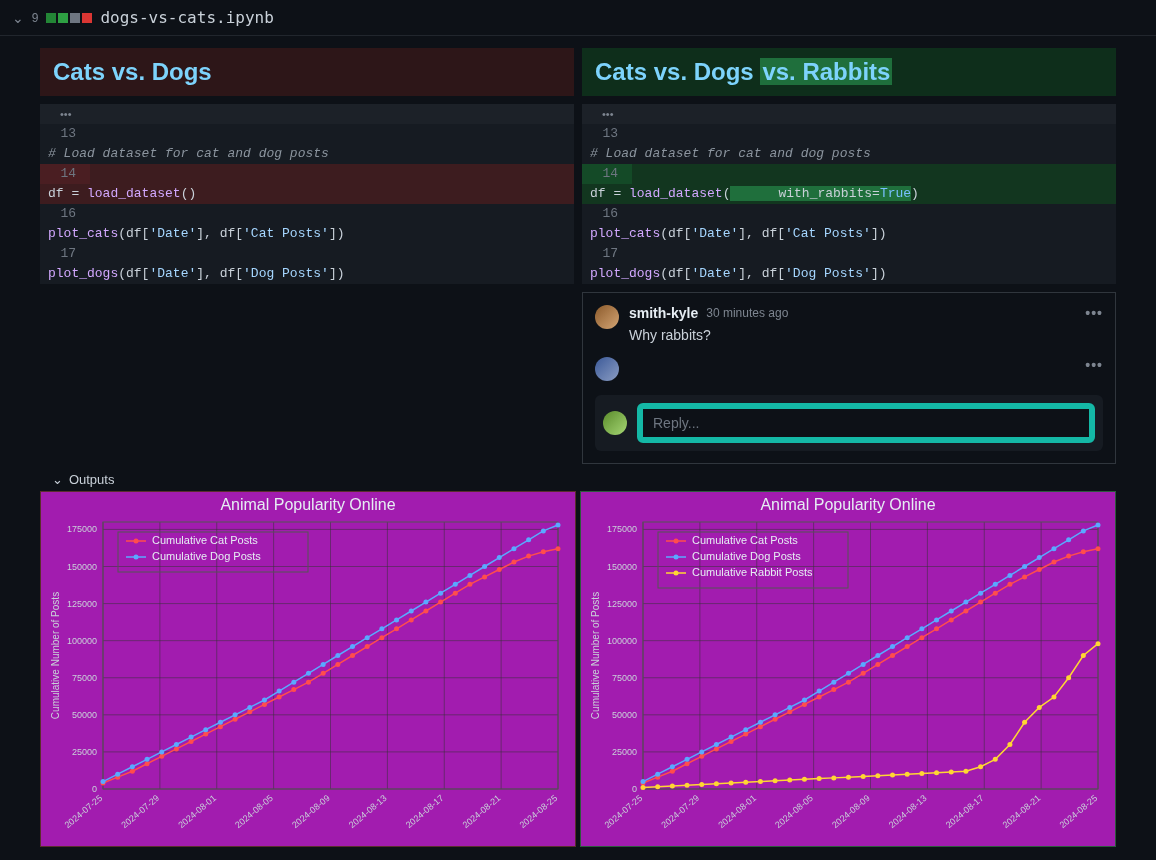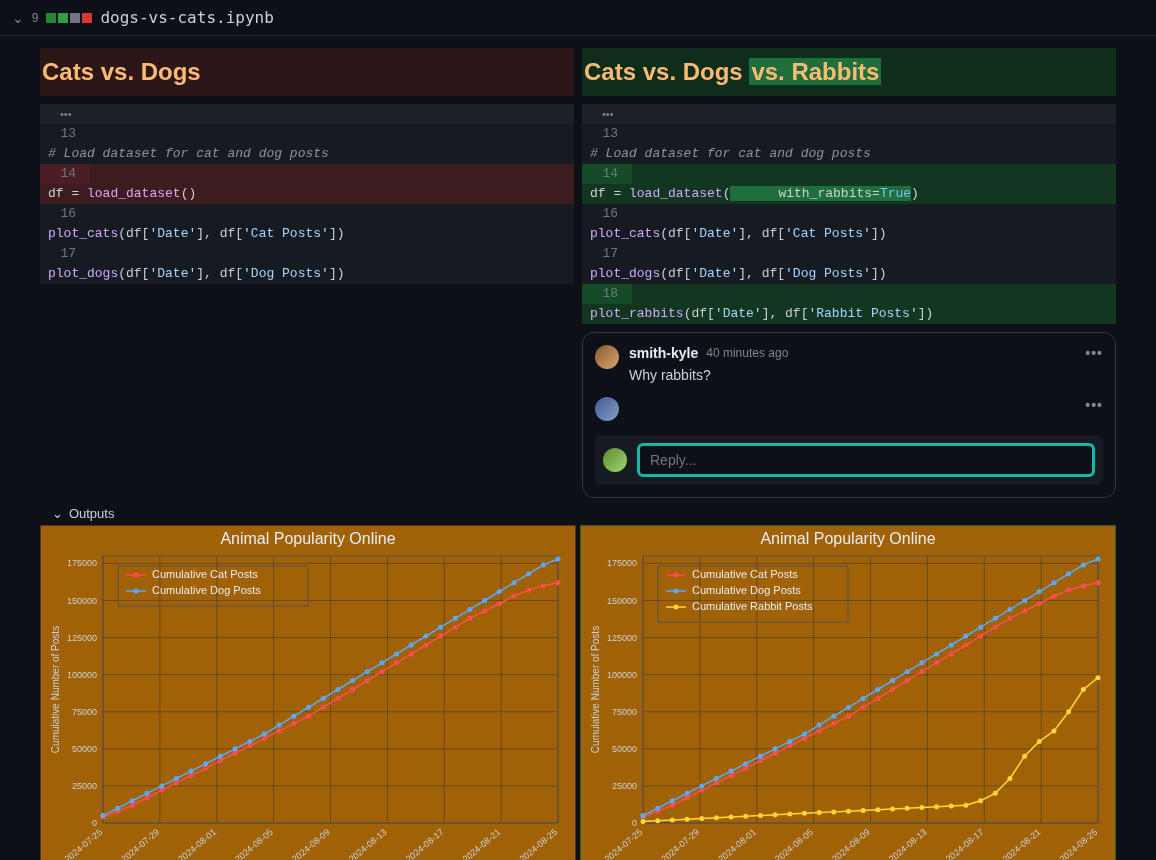--- a/index.html
+++ b/index.html
@@ -25,24 +25,24 @@
 .status-box { width: 10px; height: 10px; }
 .sb-green { background: #238636; }
 .sb-green2 { background: #2ea043; }
 .sb-dark { background: #6e7681; }
 .sb-red { background: #da3633; }
 .filename { color: #c9d1d9; font-family: "SFMono-Regular", Consolas, monospace; font-size: 16px; }
 
 .main { display: flex; padding: 12px 40px 0 40px; gap: 8px; }
 .pane { flex: 1; min-width: 0; }
 .title-box {
-  padding: 10px 2px;
+  padding: 10px 13px;
   font-size: 24px;
   font-weight: 600;
-  color: #fdba74;
+  color: #7dd3fc;
 }
 .title-left { background: #2d1618; }
 .title-right { background: #0e2e1b; }
 .highlight-add { background: #1f6f3c; padding: 0 2px; }
 
 .code-block { background: #161b22; margin-top: 8px; }
 .ellipsis-row {
   padding: 4px 20px;
   color: #7d8590;
   background: #1c2128;
@@ -72,56 +72,56 @@
 .tok-fn { color: #d2a8ff; text-align: right; }
 .tok-str { color: #a5d6ff; }
 .tok-kw { color: #79c0ff; }
 .tok-plain { color: #c9d1d9; }
 .inline-add { background: #1f6f3c; padding-left: 48px; }
 
 .comments {
   margin-top: 8px;
   background: #0d1117;
   border: 1px solid #30363d;
-  border-radius: 12px;
+  border-radius: 0;
   padding: 12px;
 }
 .comment { display: flex; gap: 10px; margin-bottom: 14px; position: relative; }
 .avatar { width: 24px; height: 24px; border-radius: 50%; flex-shrink: 0; }
 .av1 { background: linear-gradient(135deg, #8b5a2b, #d4a574); }
 .av2 { background: linear-gradient(135deg, #3b5998, #8b9dc3); }
 .av3 { background: linear-gradient(135deg, #5a8b2b, #a5d674); }
 .comment-body { flex: 1; }
 .comment-header { display: flex; align-items: center; gap: 8px; margin-bottom: 6px; }
 .comment-author { font-weight: 600; color: #e6edf3; }
 .comment-time { color: #7d8590; font-size: 12px; }
 .comment-text { color: #c9d1d9; }
 .kebab { position: absolute; right: 0; top: 0; color: #7d8590; cursor: pointer; font-weight: bold; letter-spacing: 1px; }
 .reply-row { display: flex; gap: 10px; align-items: center; background: #161b22; padding: 8px; border-radius: 6px; margin-top: 4px; }
 .reply-input {
   flex: 1;
   background: #0d1117;
-  border: 3px solid #14b8a6;
+  border: 6px solid #14b8a6;
   border-radius: 6px;
   padding: 6px 10px;
   color: #c9d1d9;
   font-size: 14px;
 }
 .reply-input::placeholder { color: #6e7681; }
 
 .outputs-header {
   display: flex;
   align-items: center;
   gap: 6px;
   padding: 8px 40px 4px 52px;
   color: #c9d1d9;
   font-size: 13px;
 }
 .charts-row { display: flex; padding: 0 40px; gap: 4px; }
-.chart-wrap { flex: 1; border: 1px solid; padding: 2px; background: #a16207; }
+.chart-wrap { flex: 1; border: 1px solid; padding: 2px; background: #a21caf; }
 .chart-left { border-color: #5a2d2d; }
 .chart-right { border-color: #2d5a3d; }
 .chart-wrap svg { width: 100%; height: 350px; display: block; }
 .chart-title { fill: #e6edf3; font-size: 16px; text-anchor: middle; }
 .axis-label { fill: #c9d1d9; font-size: 10px; }
 .tick-label { fill: #c9d1d9; font-size: 9px; }
 .grid-line { stroke: #333; stroke-width: 0.5; }
 .legend-box { fill: none; stroke: #555; stroke-width: 1; }
 .legend-text { fill: #e6edf3; font-size: 11px; }
 </style>
@@ -183,33 +183,29 @@
             <div class="code-content"><span class="tok-plain">df = <span class="tok-fn">load_dataset</span>(<span class="inline-add">with_rabbits=<span class="tok-kw">True</span></span>)</span></div>
           </div>
           <div class="code-line">
             <div class="lineno">16</div>
             <div class="code-content"><span class="tok-plain"><span class="tok-fn">plot_cats</span>(df[<span class="tok-str">'Date'</span>], df[<span class="tok-str">'Cat Posts'</span>])</span></div>
           </div>
           <div class="code-line">
             <div class="lineno">17</div>
             <div class="code-content"><span class="tok-plain"><span class="tok-fn">plot_dogs</span>(df[<span class="tok-str">'Date'</span>], df[<span class="tok-str">'Dog Posts'</span>])</span></div>
           </div>
-          <div class="code-line line-add">
-            <div class="lineno">18</div>
-            <div class="code-content"><span class="tok-plain"><span class="tok-fn">plot_rabbits</span>(df[<span class="tok-str">'Date'</span>], df[<span class="tok-str">'Rabbit Posts'</span>])</span></div>
-          </div>
         </div>
     </div>
     <div class="comments">
       <div class="comment">
         <div class="avatar av1"></div>
         <div class="comment-body">
           <div class="comment-header">
             <span class="comment-author">smith-kyle</span>
-            <span class="comment-time">40 minutes ago</span>
+            <span class="comment-time">30 minutes ago</span>
           </div>
           <div class="comment-text">Why rabbits?</div>
         </div>
         <div class="kebab">•••</div>
       </div>
       <div class="comment">
         <div class="avatar av2"></div>
         <div class="comment-body">
         </div>
         <div class="kebab">•••</div>

